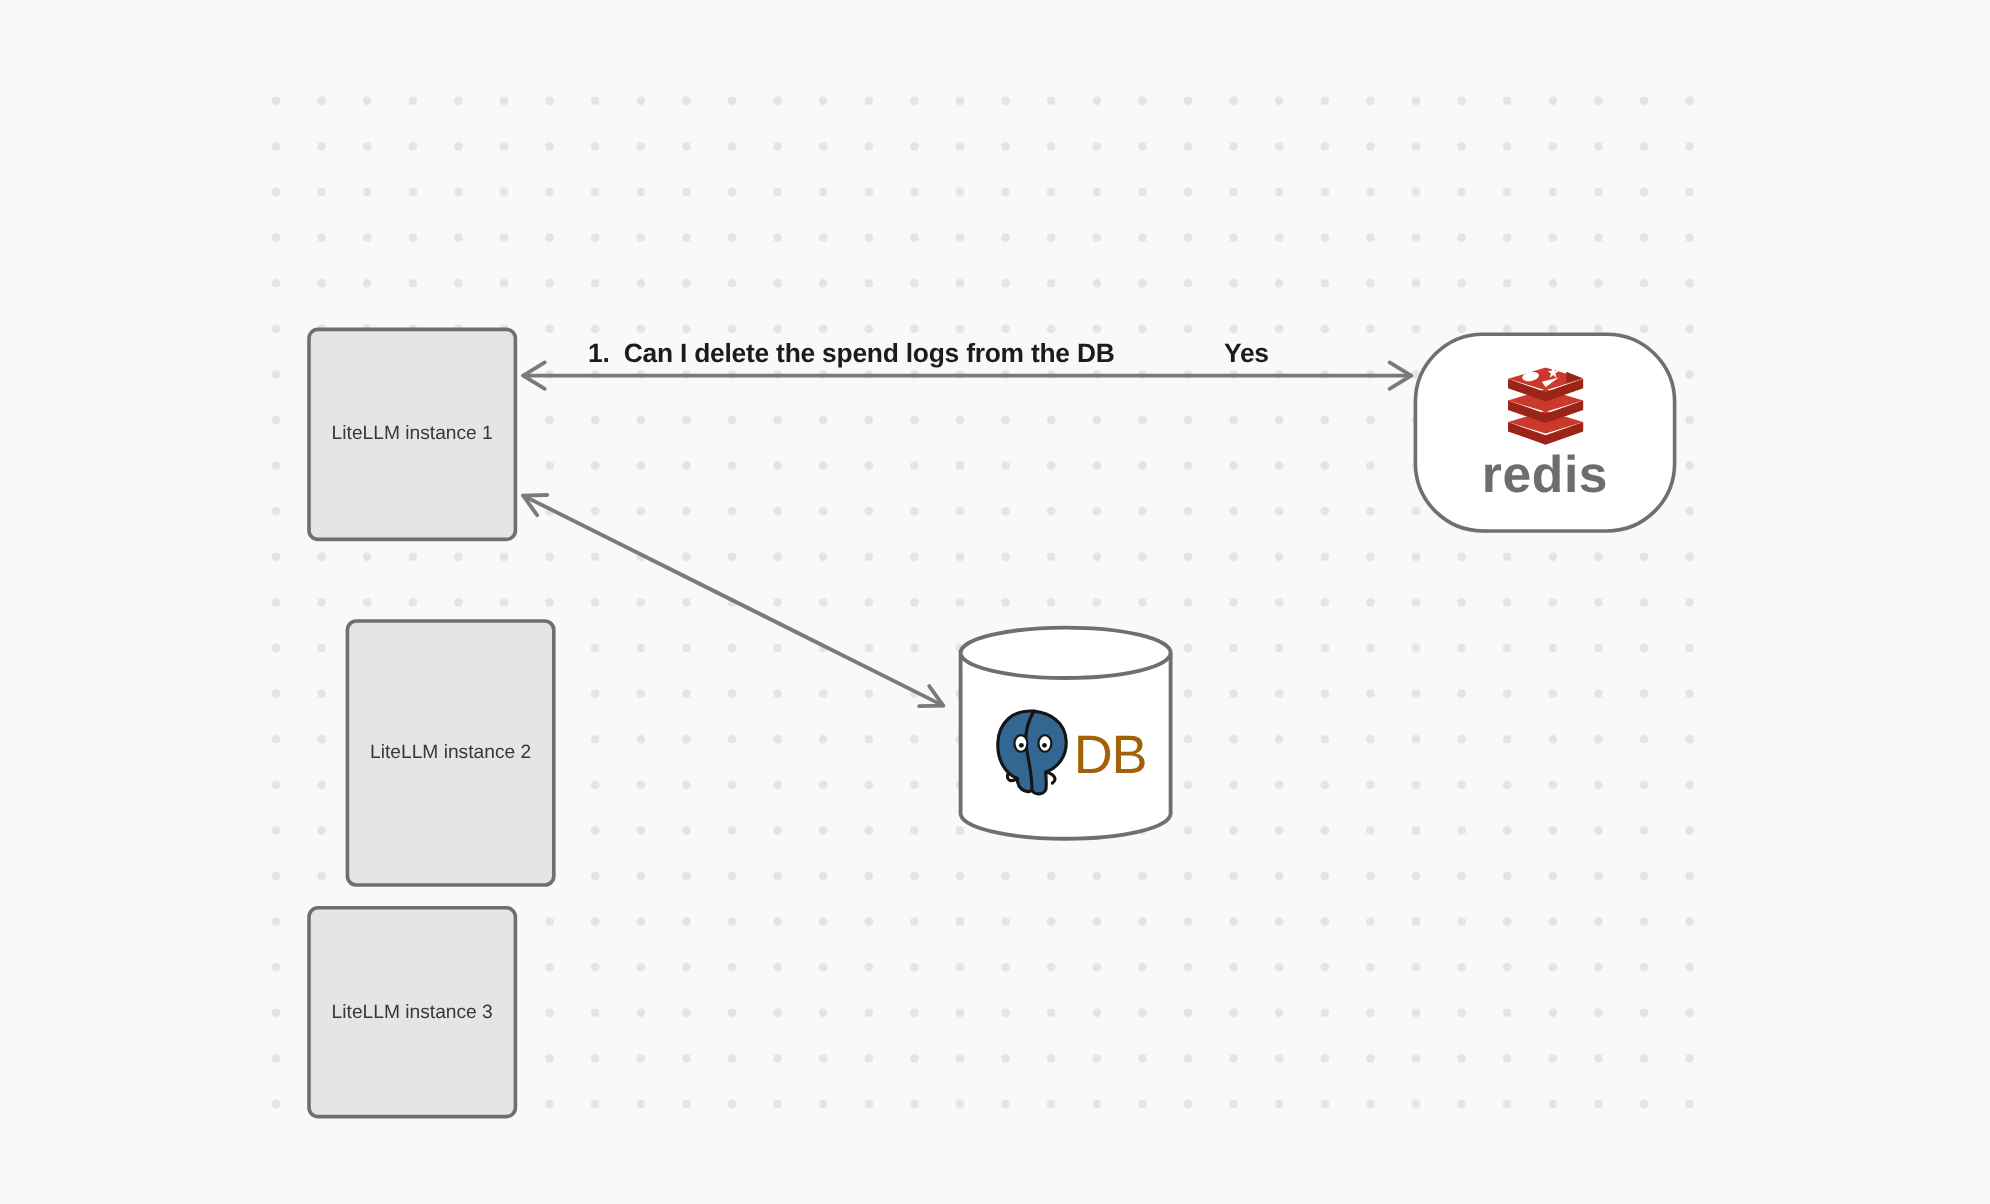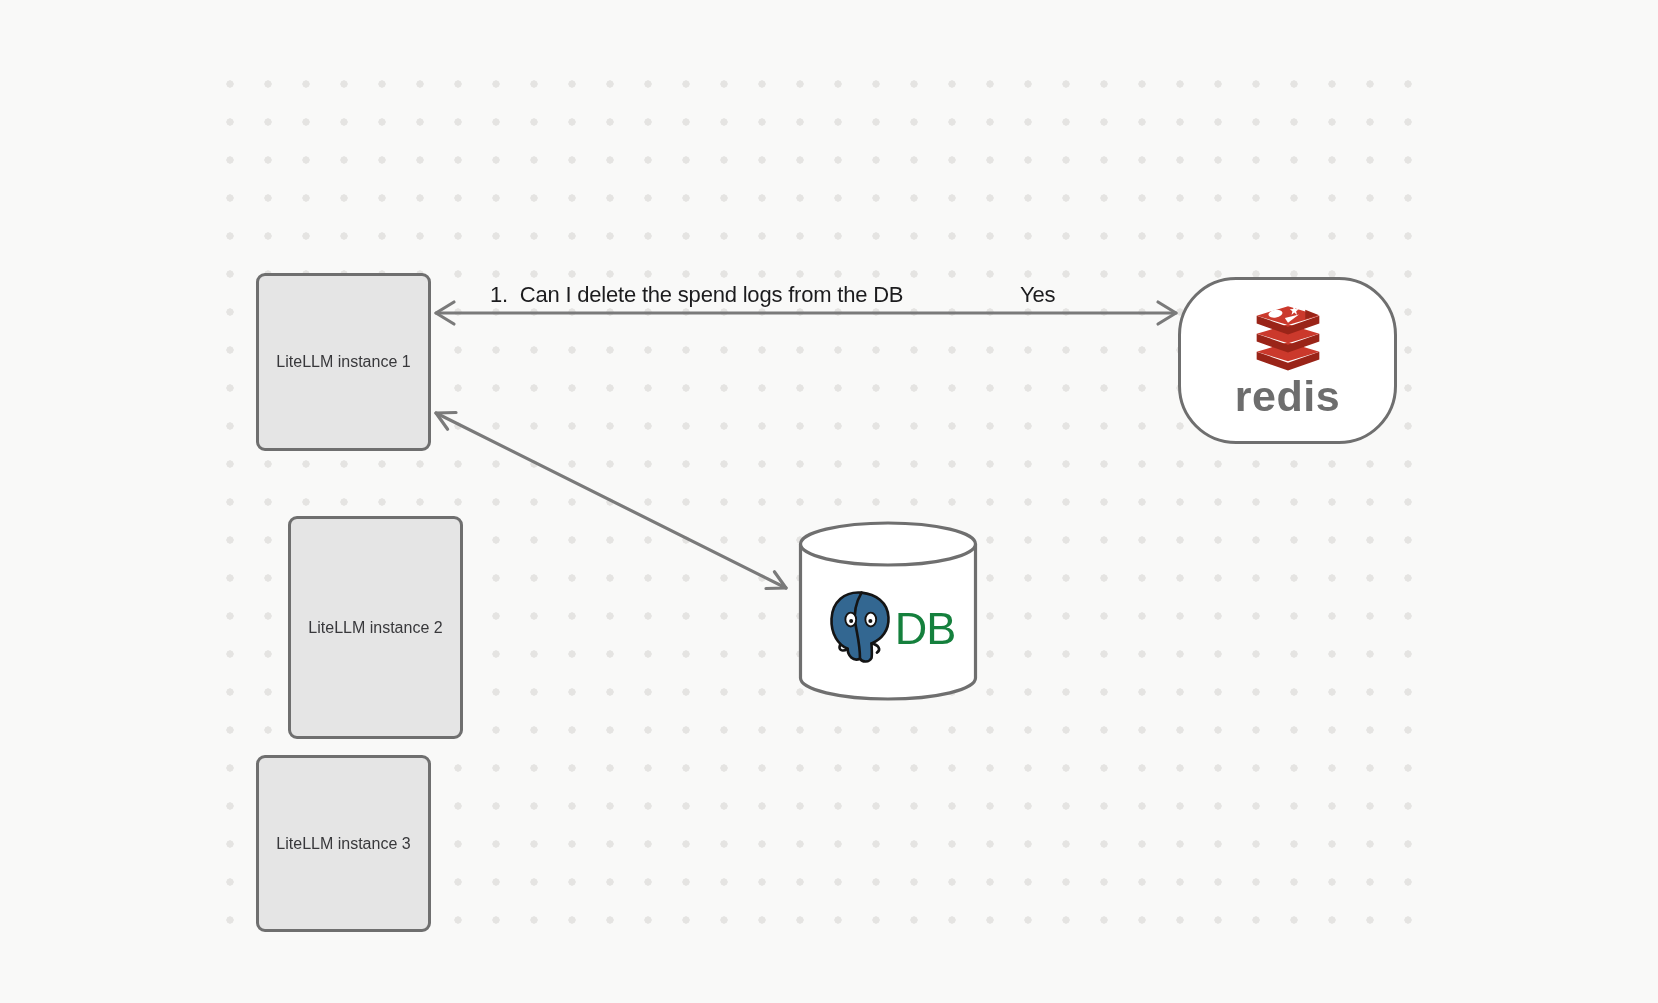--- a/index.html
+++ b/index.html
@@ -89,35 +89,35 @@
     top: 48px;
     width: 100%;
     height: 120px;
     display: flex;
     align-items: center;
     justify-content: center;
   }
   .db-label {
     font-size: 45px;
     font-weight: 500;
-    color: #15803d;
+    color: #a16207;
     letter-spacing: -1px;
     margin-left: -4px;
     line-height: 1;
     text-align: right;
   }
   .arrows {
     position: absolute;
     left: 0; top: 0;
     pointer-events: none;
   }
   .edge-label {
     position: absolute;
     font-size: 22px;
-    font-weight: 400;
+    font-weight: 700;
     color: #1c1c1e;
     white-space: pre;
     letter-spacing: -0.2px;
     line-height: 1.1;
   }
   #edge1-question { left: 490px; top: 283px; }
   #edge1-answer   { left: 1020px; top: 283px; }
   #edge2-label    { left: 580px; top: 434px; }
 </style>
 </head>

